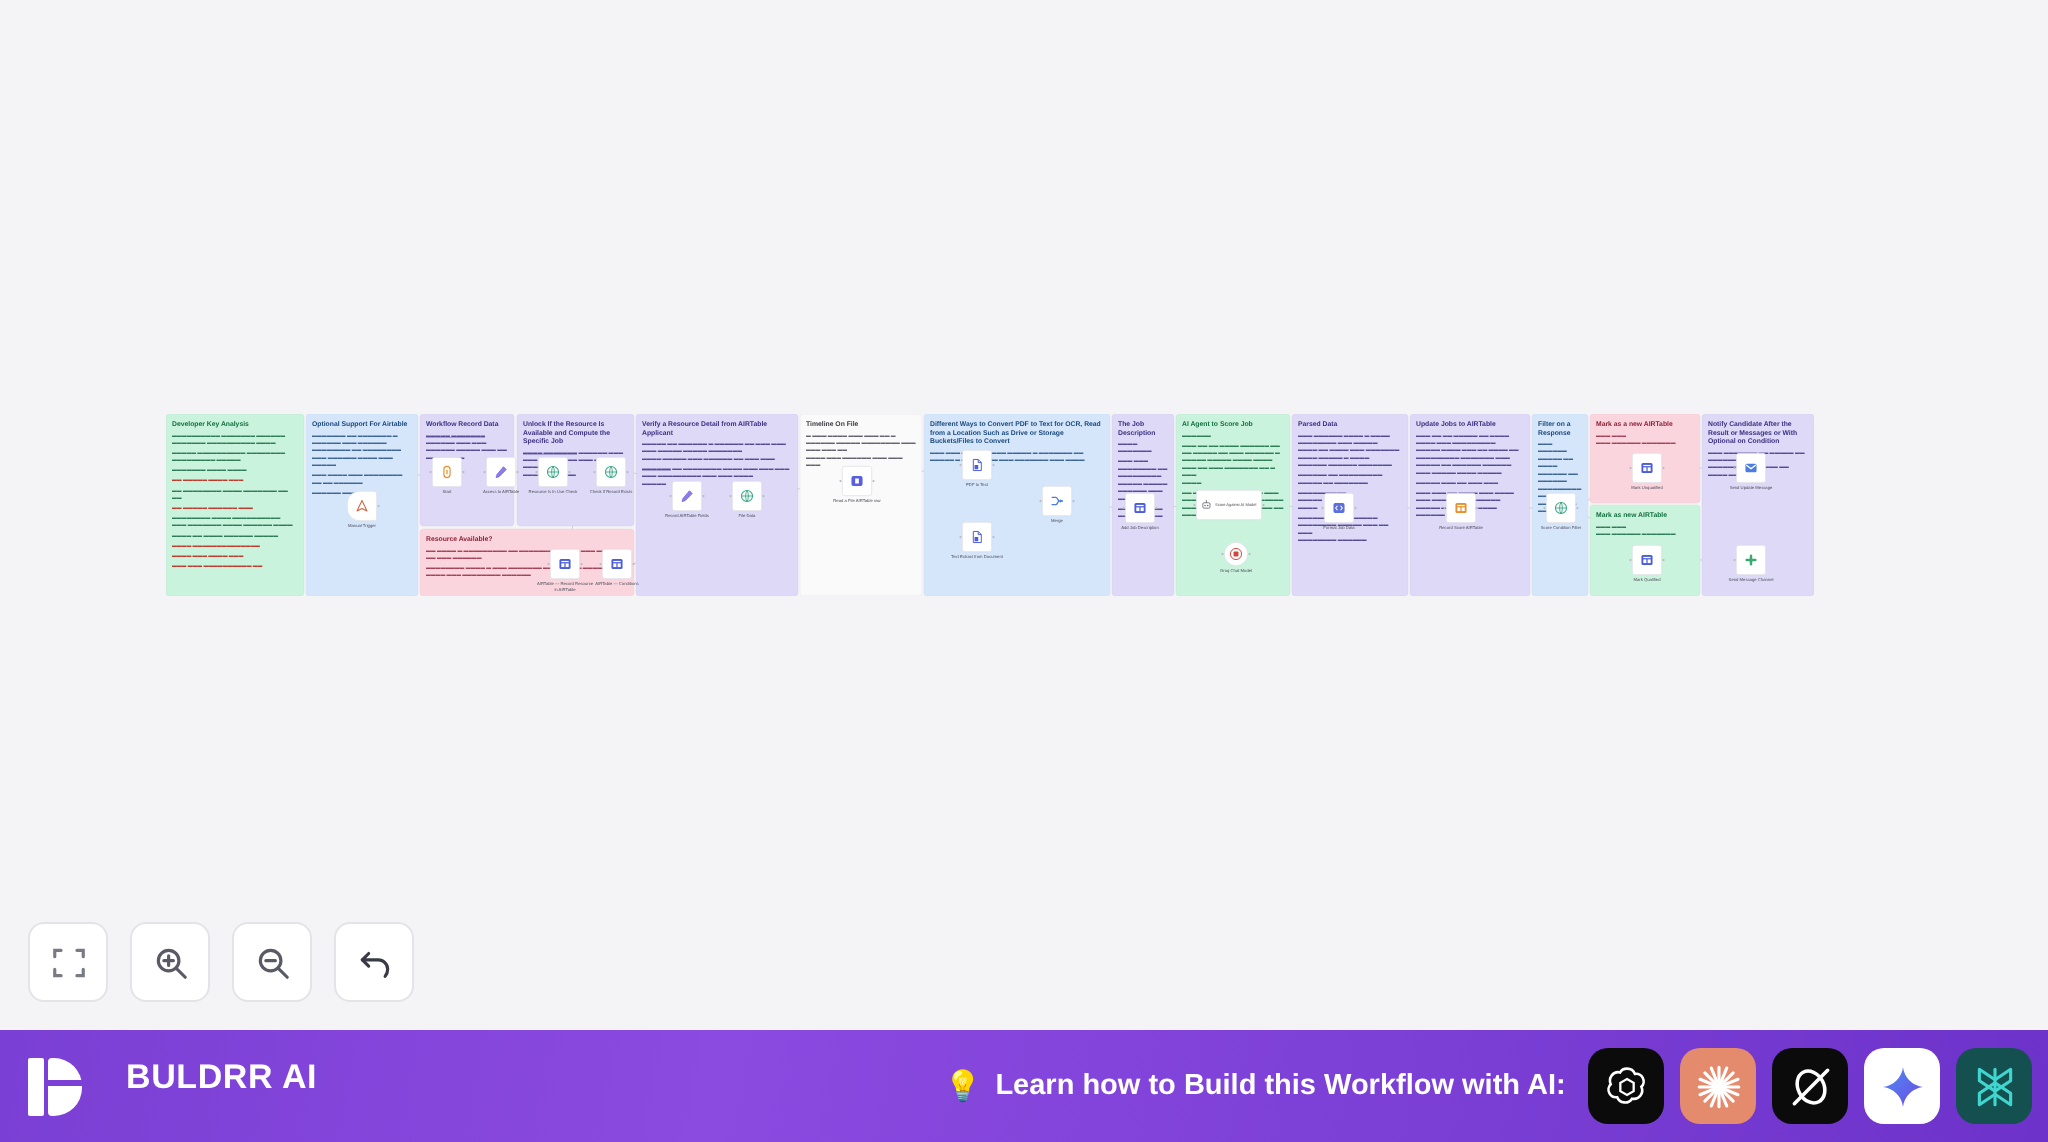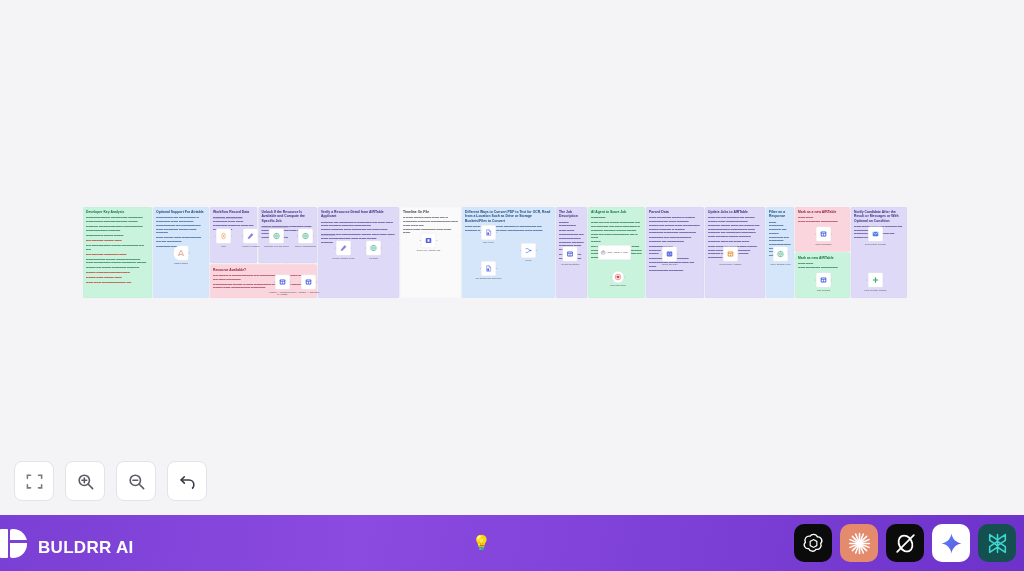--- a/index.html
+++ b/index.html
@@ -123,21 +123,21 @@
   }
   .tbtn svg { width: 19px; height: 19px; }
 
   
   #footer {
     position: absolute; left: 0; top: 515px;
     width: 1024px; height: 56px;
     background: linear-gradient(100deg, #7a3fd4 0%, #8b4ae0 35%, #7b3fd6 70%, #6d32c9 100%);
     display: flex; align-items: center;
   }
-  #brand { display: flex; align-items: flex-end; gap: 11px; }
+  #brand { display: flex; align-items: flex-start; gap: 22px; margin-left: 14px; }
   #bmark {
     width: 27px; height: 29px; position: relative;
   }
   #bmark .bar {
     position: absolute; left: 0; top: 0;
     width: 8px; height: 29px; background: #fff; border-radius: 1px;
   }
   #bmark .bw {
     position: absolute; left: 10px; top: 0;
     width: 17px; height: 29px; background: #fff;
@@ -602,20 +602,21 @@
     <div id="brand">
       <div id="bmark">
         <div class="bar"></div>
           <div class="bw"></div>
       </div>
       <div id="btext">BULDRR AI</div>
     </div>
 
     <div id="cta">
       <span class="bulb">💡</span>
+      <span class="ctatext">Learn how to Build this Workflow with AI:</span>
     </div>
 
     <div id="ailogos">
 
       <div class="ailogo l-openai">
         <svg viewBox="0 0 24 24">
           <path d="M12 3.2c1.9 0 3.3 1.2 3.8 2.5 1.4-.2 2.9.4 3.7 1.8.9 1.6.5 3.4-.6 4.4.6 1.3.5 3-.5 4.3-1 1.3-2.6 1.7-4 1.4-.8 1.2-2.2 2-3.8 1.8-1.6-.2-2.8-1.2-3.3-2.5-1.4.2-2.9-.4-3.7-1.8-.9-1.6-.5-3.4.6-4.4-.6-1.3-.5-3 .5-4.3 1-1.3 2.6-1.7 4-1.4.6-1.1 1.7-1.8 3.3-1.8z" fill="none" stroke="#ffffff" stroke-width="1.25"></path>
           <path d="M12 8.2 L15.2 10 V14 L12 15.8 L8.8 14 V10 Z" fill="none" stroke="#ffffff" stroke-width="1.1"></path>
         </svg>
       </div>

